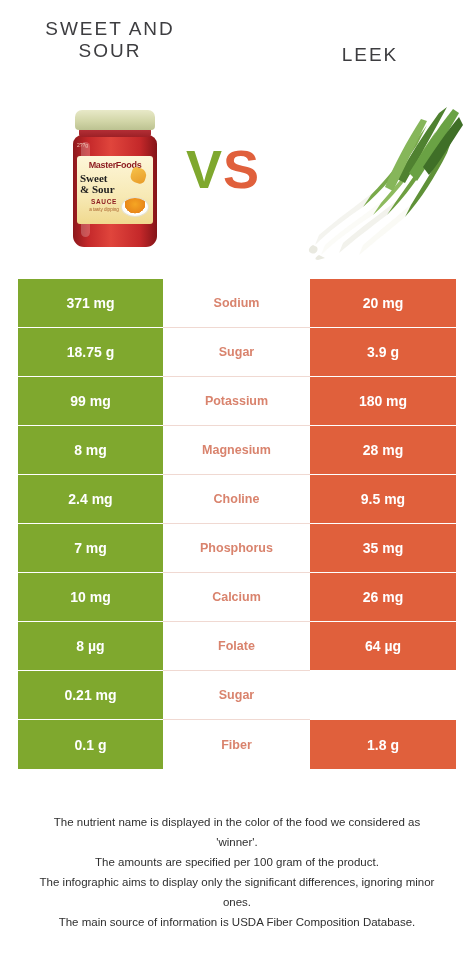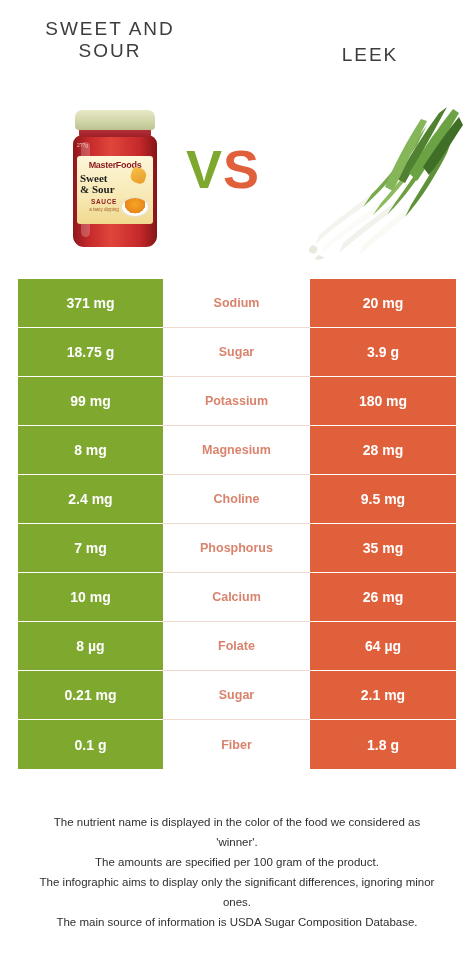--- a/index.html
+++ b/index.html
@@ -367,31 +367,30 @@
 
   <div class="row">
     <div class="cell cell-left">8 µg</div>
     <div class="cell cell-mid" style="color: rgb(217, 131, 109);">Folate</div>
     <div class="cell cell-right">64 µg</div>
   </div>
 
   <div class="row">
     <div class="cell cell-left">0.21 mg</div>
     <div class="cell cell-mid" style="color: rgb(217, 131, 109);">Sugar</div>
-    <div class="cell cell-right">2.1 mg</div>
   </div>
 
   <div class="row">
     <div class="cell cell-left">0.1 g</div>
     <div class="cell cell-mid" style="color: rgb(217, 131, 109);">Fiber</div>
     <div class="cell cell-right">1.8 g</div>
   </div>
 
 </div>
 
 <div class="footer">
   <div>The nutrient name is displayed in the color of the food we considered as</div>
   <div>'winner'.</div>
   <div>The amounts are specified per 100 gram of the product.</div>
   <div>The infographic aims to display only the significant differences, ignoring minor</div>
   <div>ones.</div>
-  <div>The main source of information is USDA Sugar Composition Database.</div>
+  <div>The main source of information is USDA Fiber Composition Database.</div>
 </div>
 
 </body></html>

